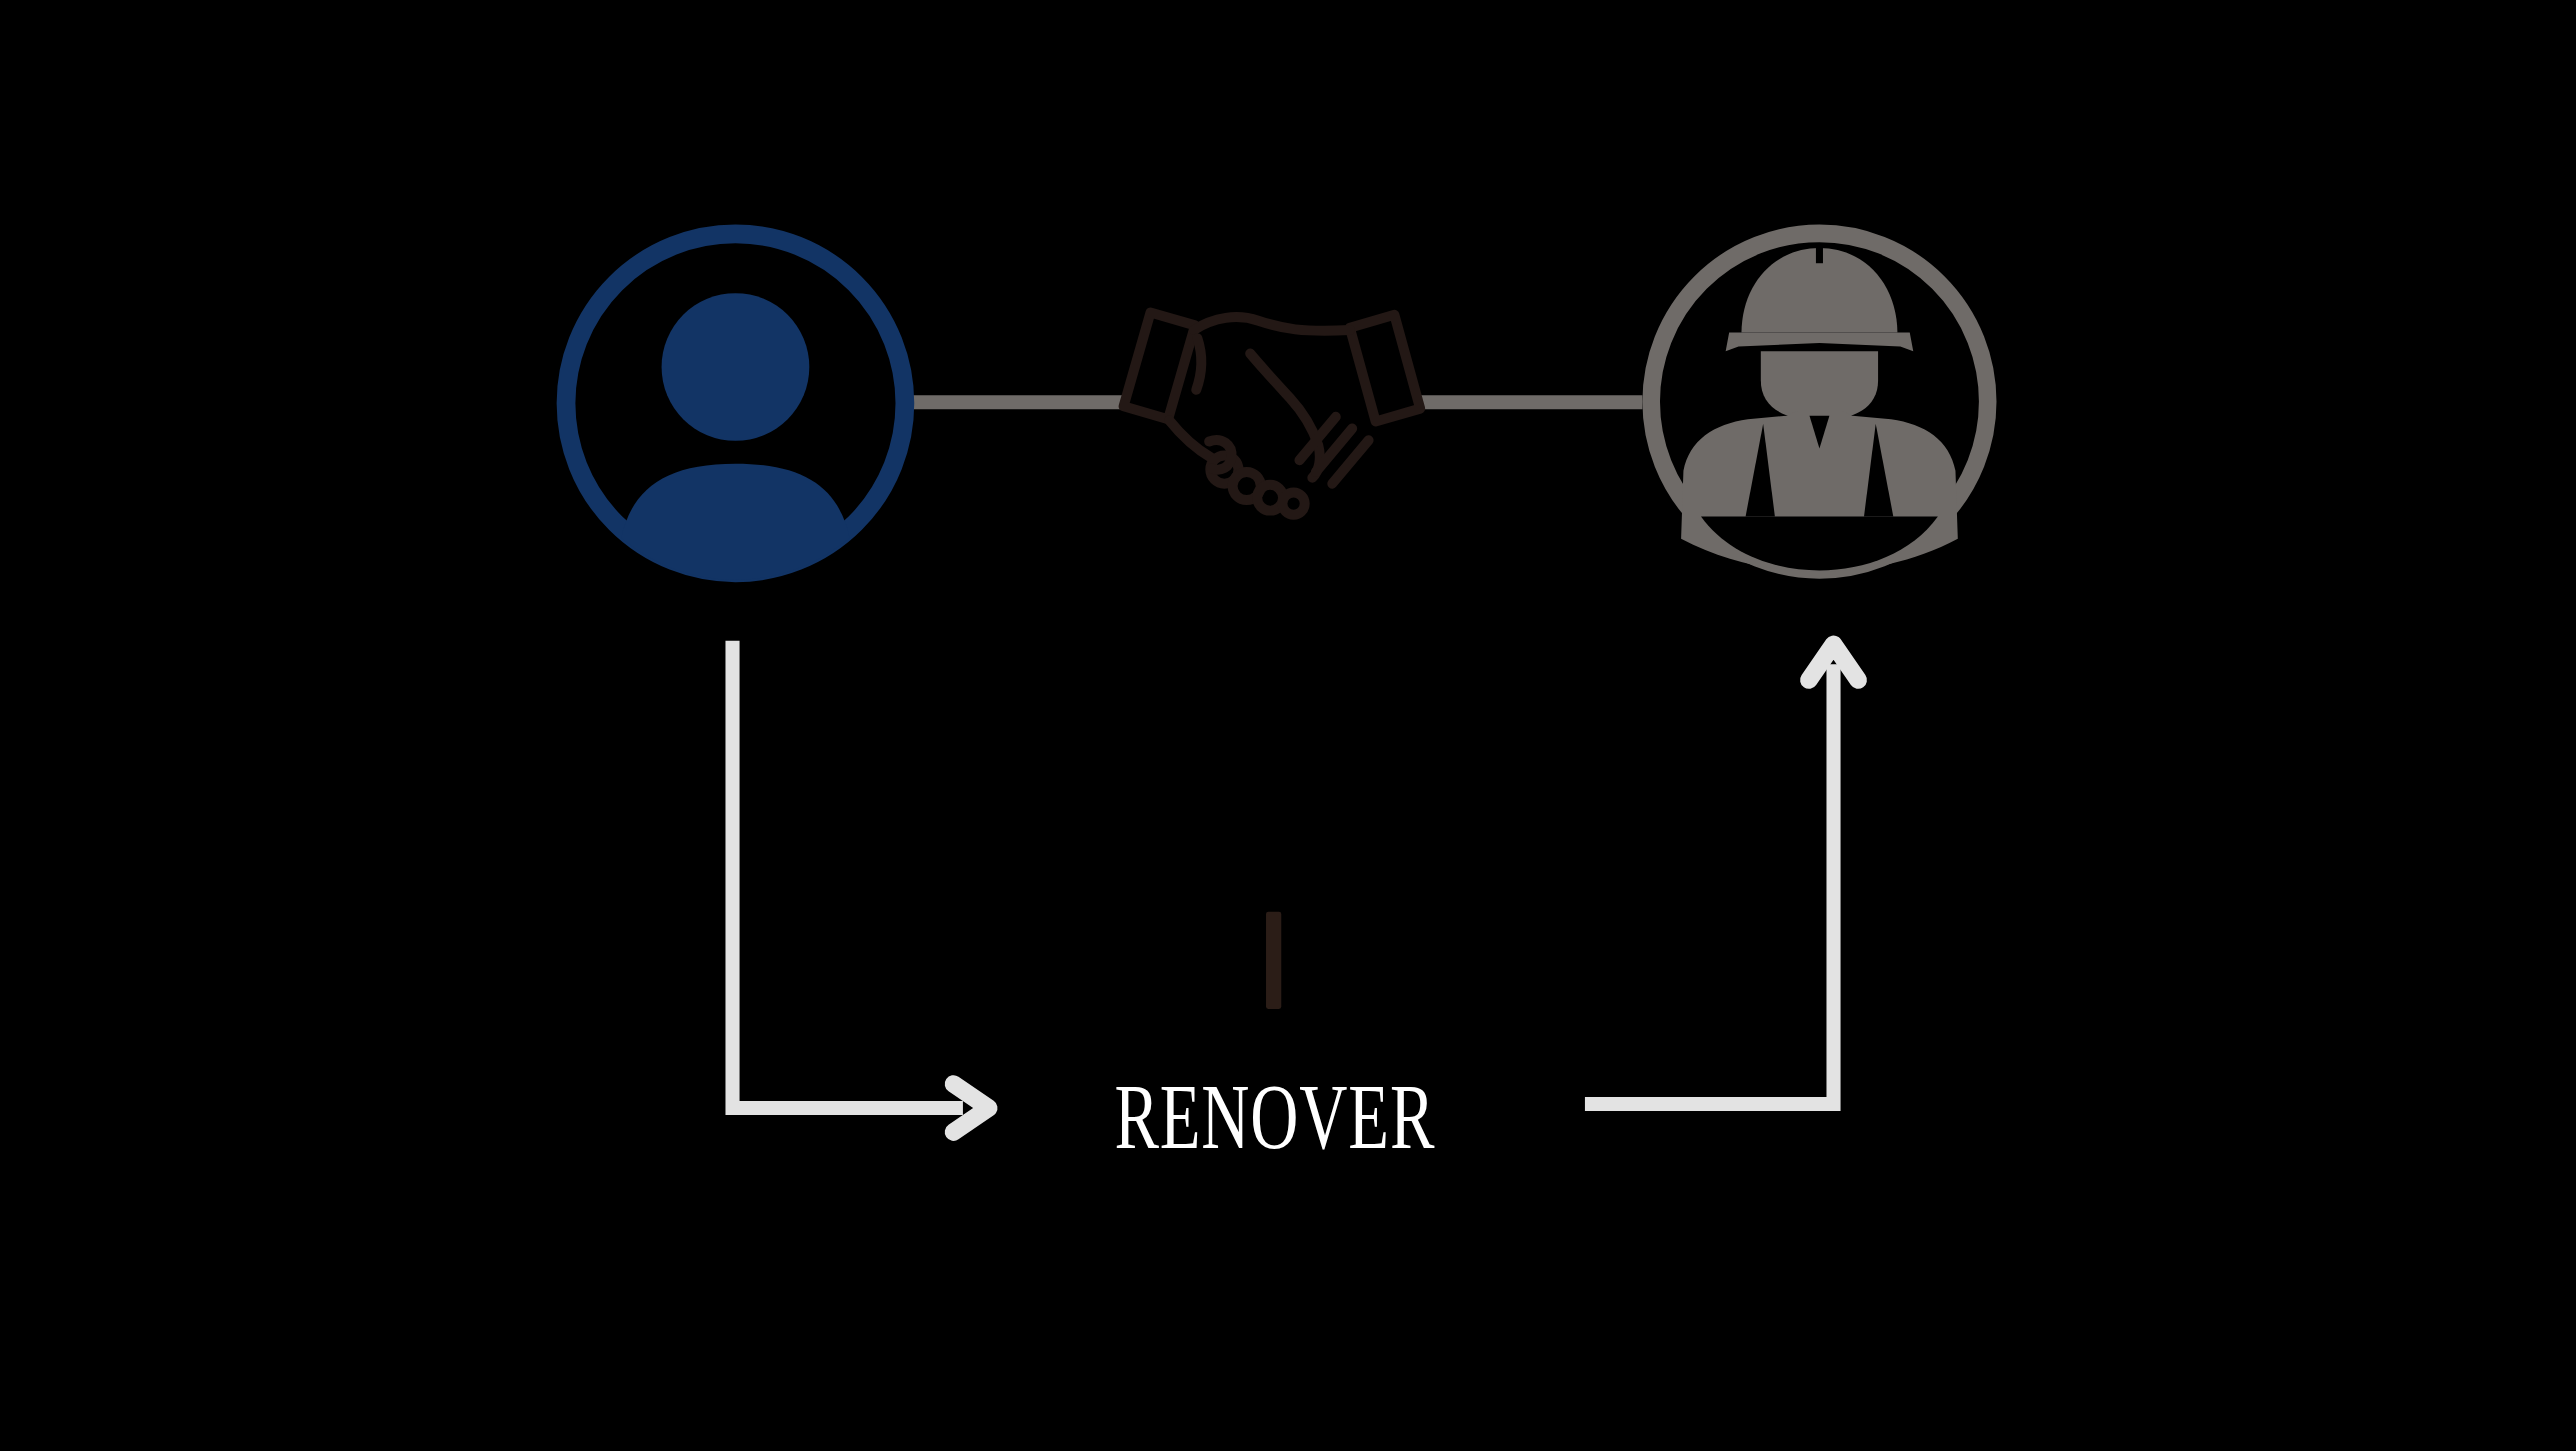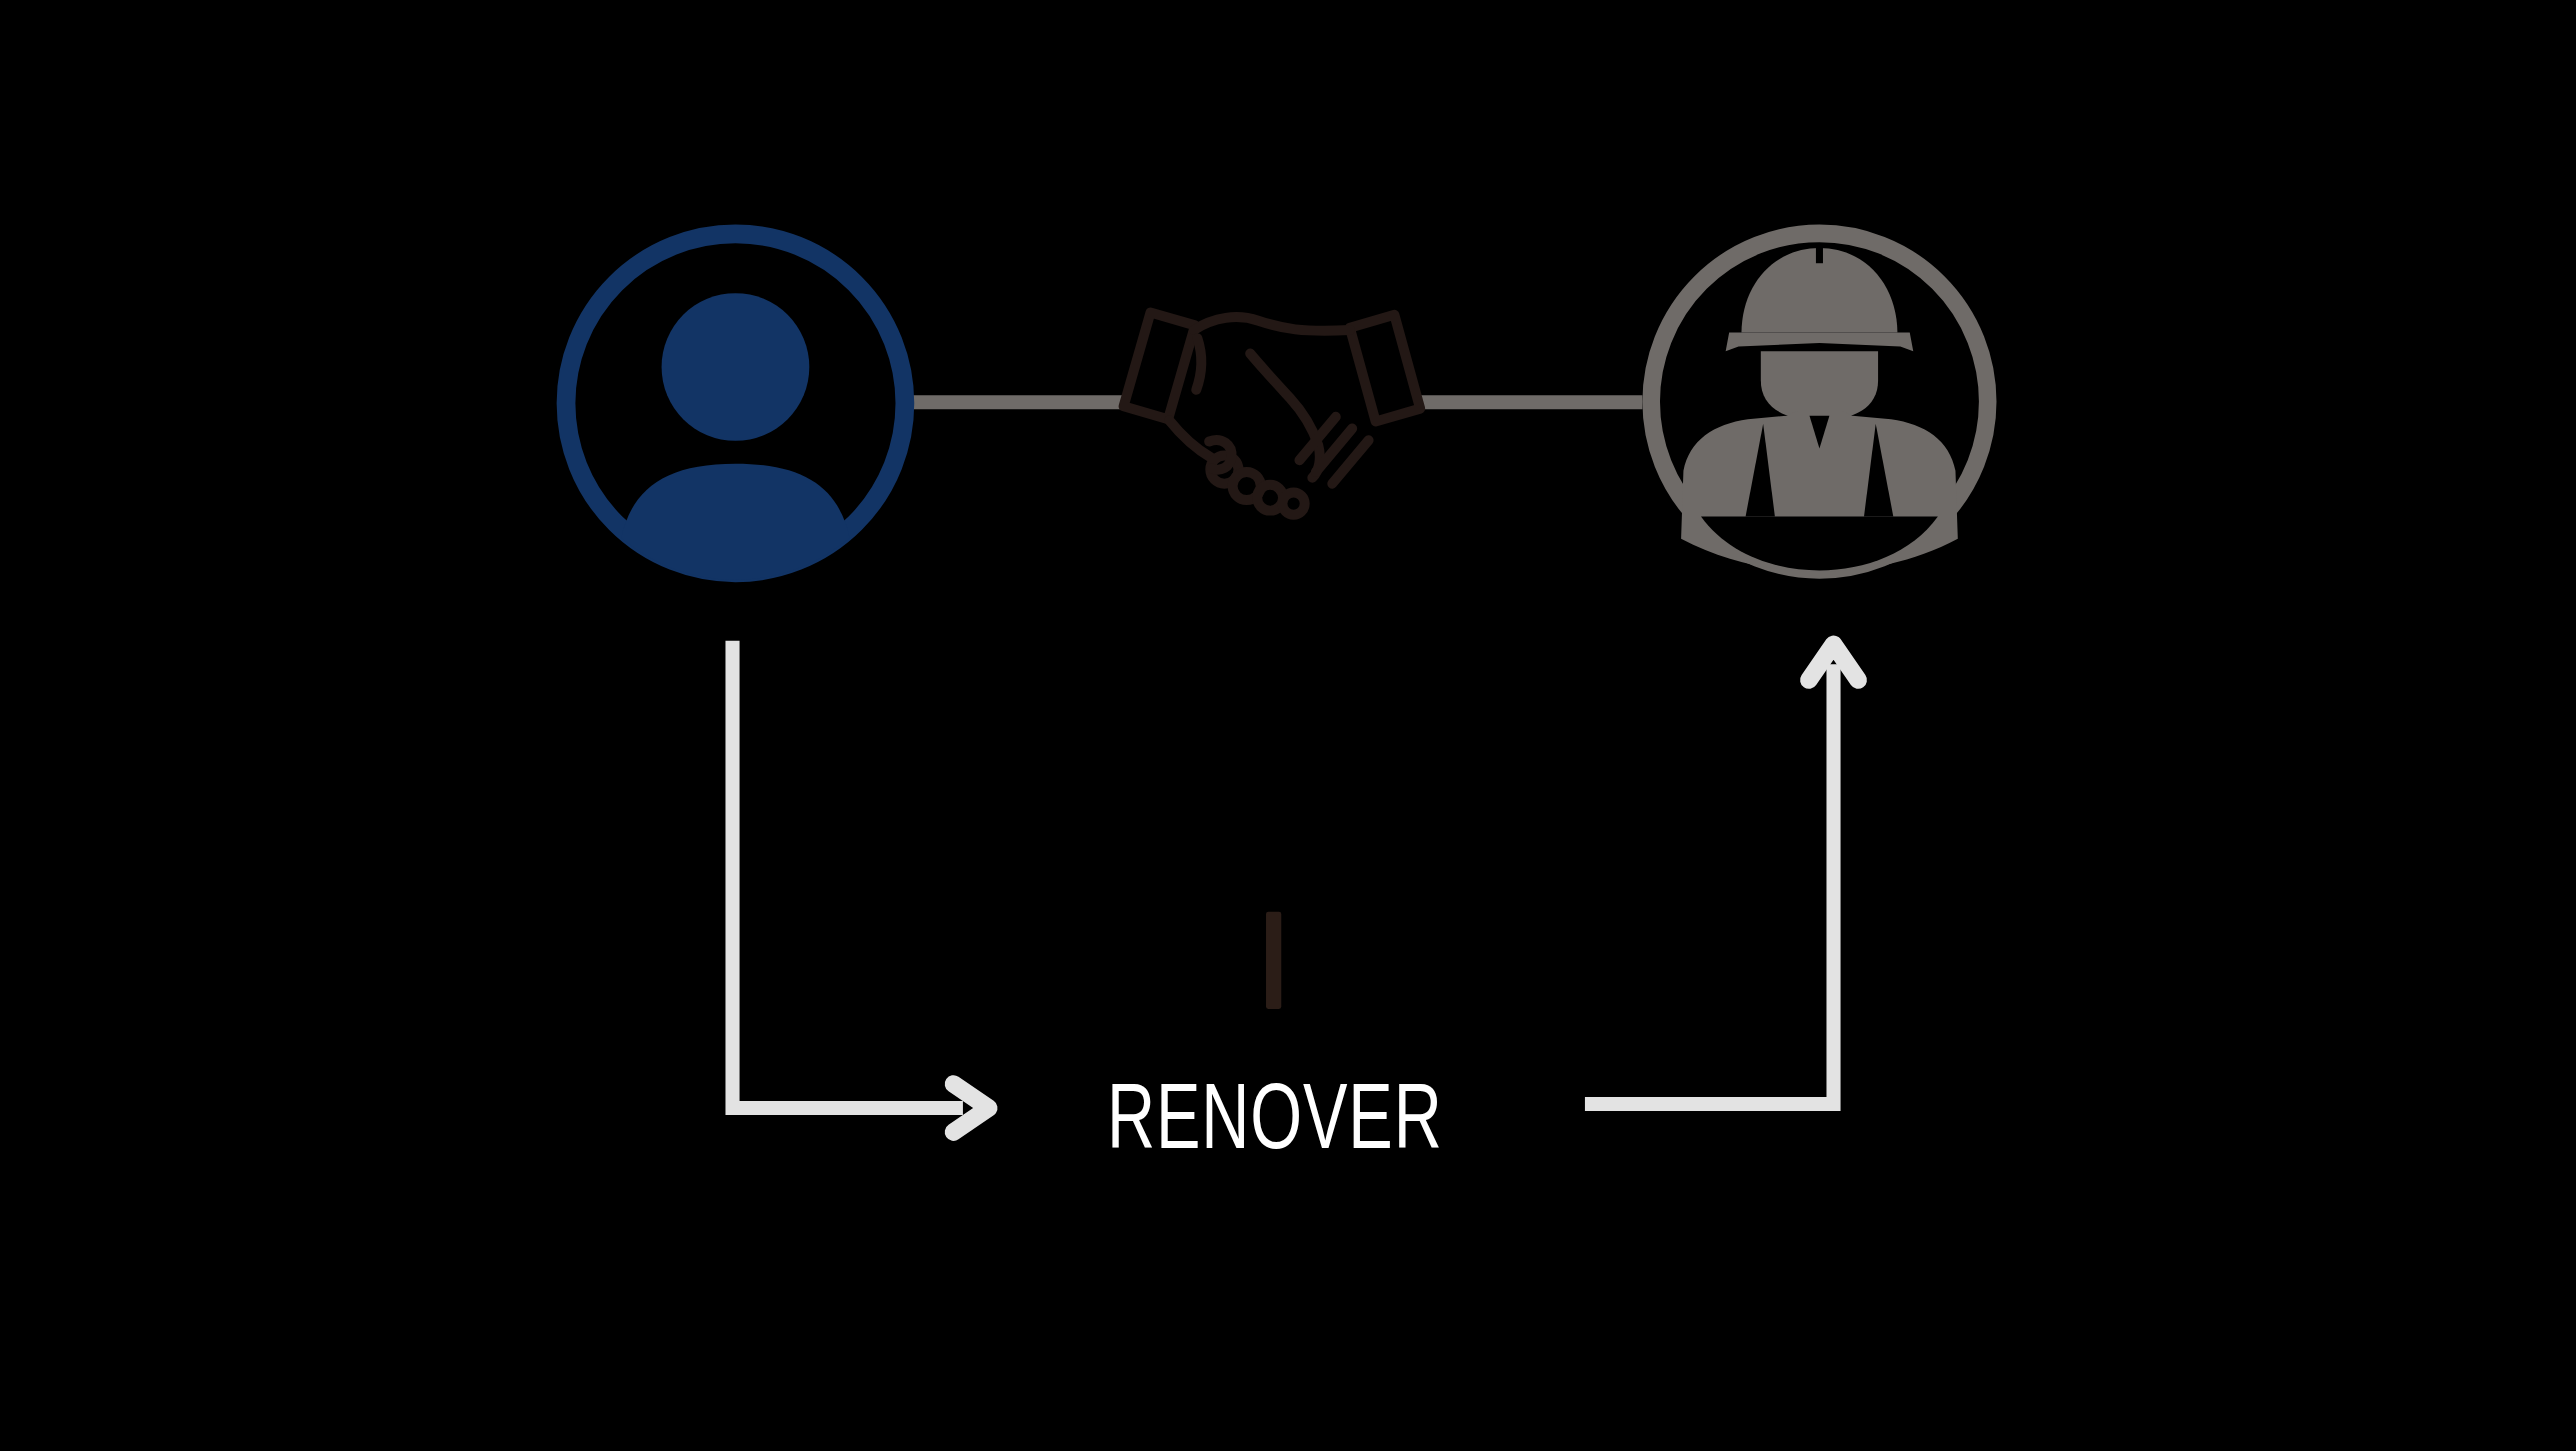--- a/index.html
+++ b/index.html
@@ -1,17 +1,17 @@
 <!DOCTYPE html>
 <html style="--page-bg: #000000; --client-navy: #123465; --contractor-gray: #6F6B68; --connector-gray: #6F6B68; --handshake-ink: #231815; --divider-brown: #2B1D17; --arrow-gray: #E3E3E3; --label-white: #FFFFFF;font-size:9.4px"><head>
 <meta charset="utf-8">
 <style>
   html,body{margin:0;padding:0;background:#000;}
   .canvas{position:relative;width:2576px;height:1410px;background:var(--page-bg,#000);overflow:hidden;
-          font-family:Liberation Sans, sans-serif;}
+          font-family:Liberation Serif, serif;}
   svg{position:absolute;inset:0;display:block;}
   .client-fill{fill:var(--client-navy);}
   .client-ring{fill:none;stroke:var(--client-navy);stroke-width:32;}
   .worker-fill{fill:var(--contractor-gray);}
   .worker-ring{fill:none;stroke:var(--contractor-gray);stroke-width:30;}
   .carve{fill:#000;}
   .conn{stroke:var(--connector-gray);stroke-width:24;fill:none;}
   .shake{stroke:var(--handshake-ink);stroke-width:17;fill:none;stroke-linecap:round;stroke-linejoin:round;}
   .arrow-line{stroke:var(--arrow-gray);stroke-width:24;fill:none;stroke-linejoin:miter;}
   .arrow-head{stroke:var(--arrow-gray);stroke-width:30;fill:none;stroke-linecap:round;stroke-linejoin:round;}

